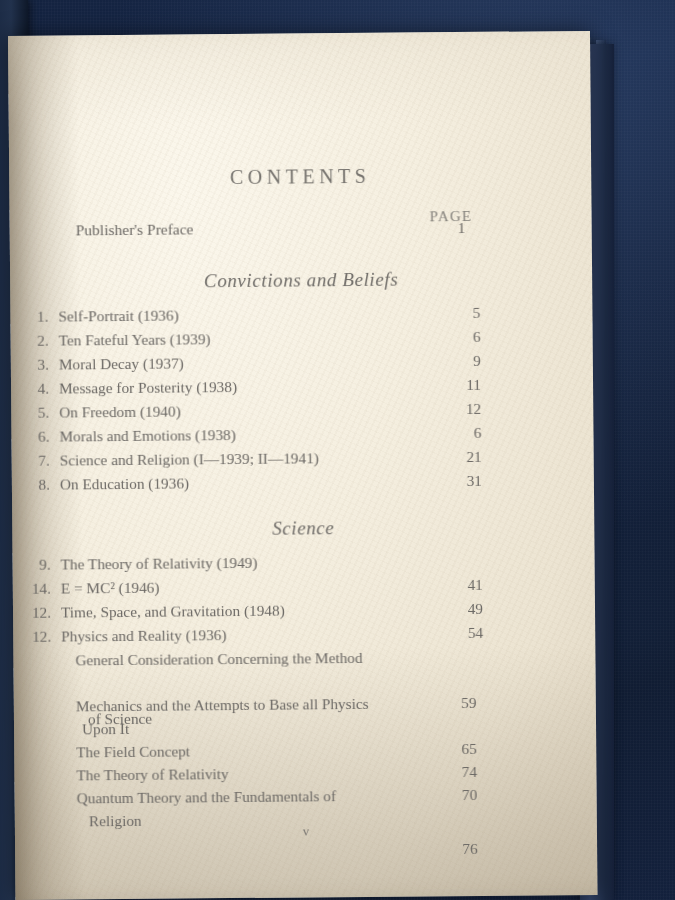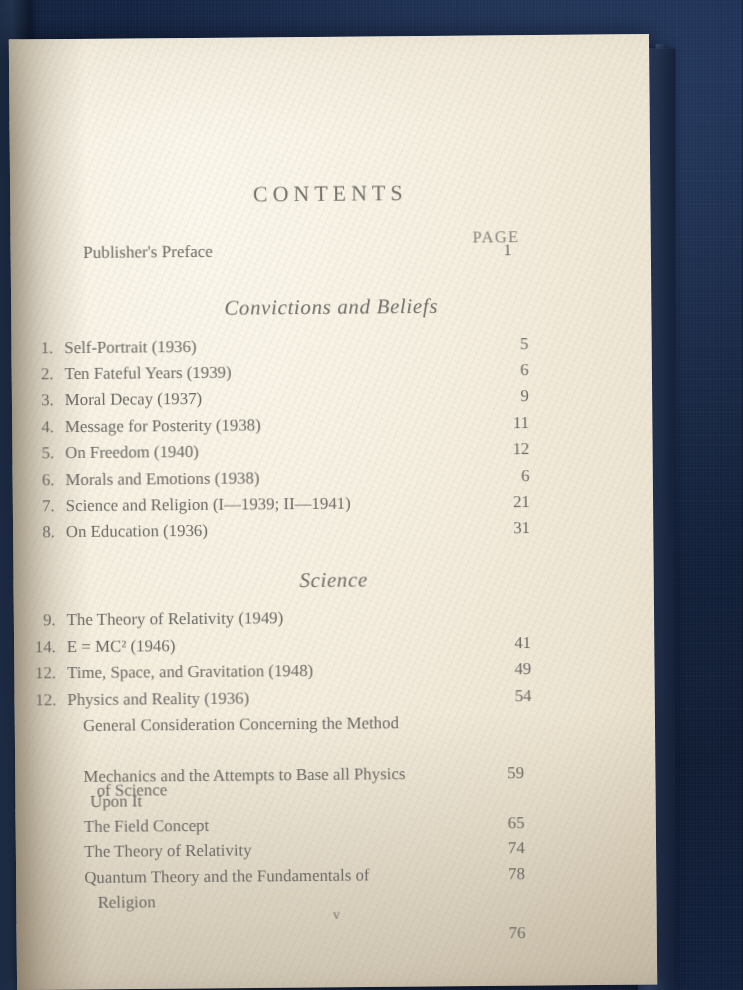--- a/index.html
+++ b/index.html
@@ -353,21 +353,21 @@
         <div class="sub-row" style="height:23px;">
           <span class="sub-text indent2">The Field Concept</span>
           <span class="sub-pg">65</span>
         </div>
         <div class="sub-row" style="height:23px;">
           <span class="sub-text indent2">The Theory of Relativity</span>
           <span class="sub-pg">74</span>
         </div>
         <div class="sub-row" style="height:23px;">
           <span class="sub-text indent2">Quantum Theory and the Fundamentals of</span>
-          <span class="sub-pg">78</span>
+          <span class="sub-pg">70</span>
         </div>
         <div class="sub-row" style="height:23px;">
           <span class="sub-text" style="left:74px;">Religion</span>
         </div>
         <div class="sub-row" style="height:30px;">
           <span class="sub-pg" style="top:8px;">76</span>
         </div>
       </div>
 
       <div class="folio">v</div>

